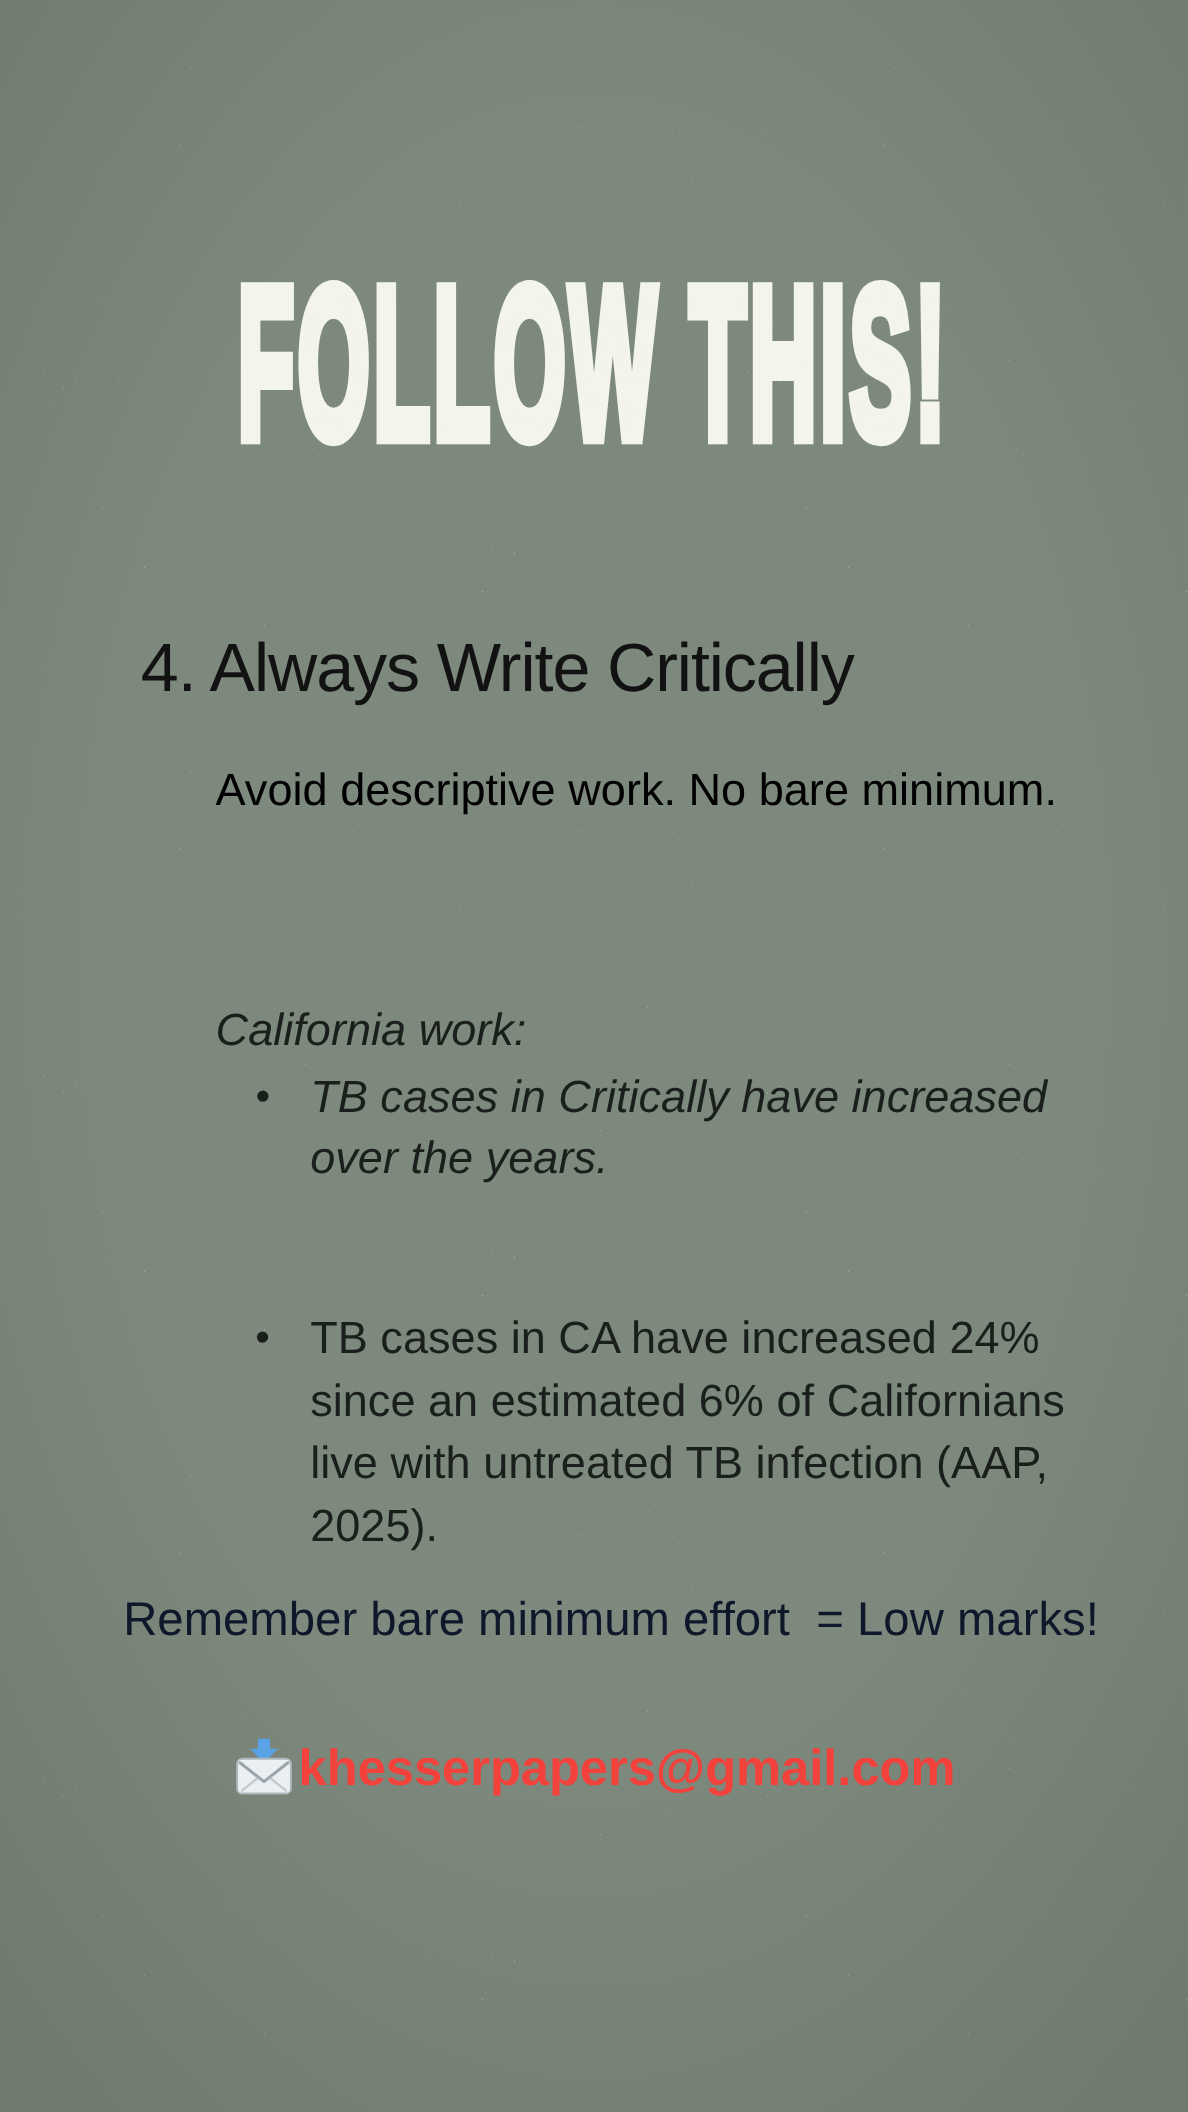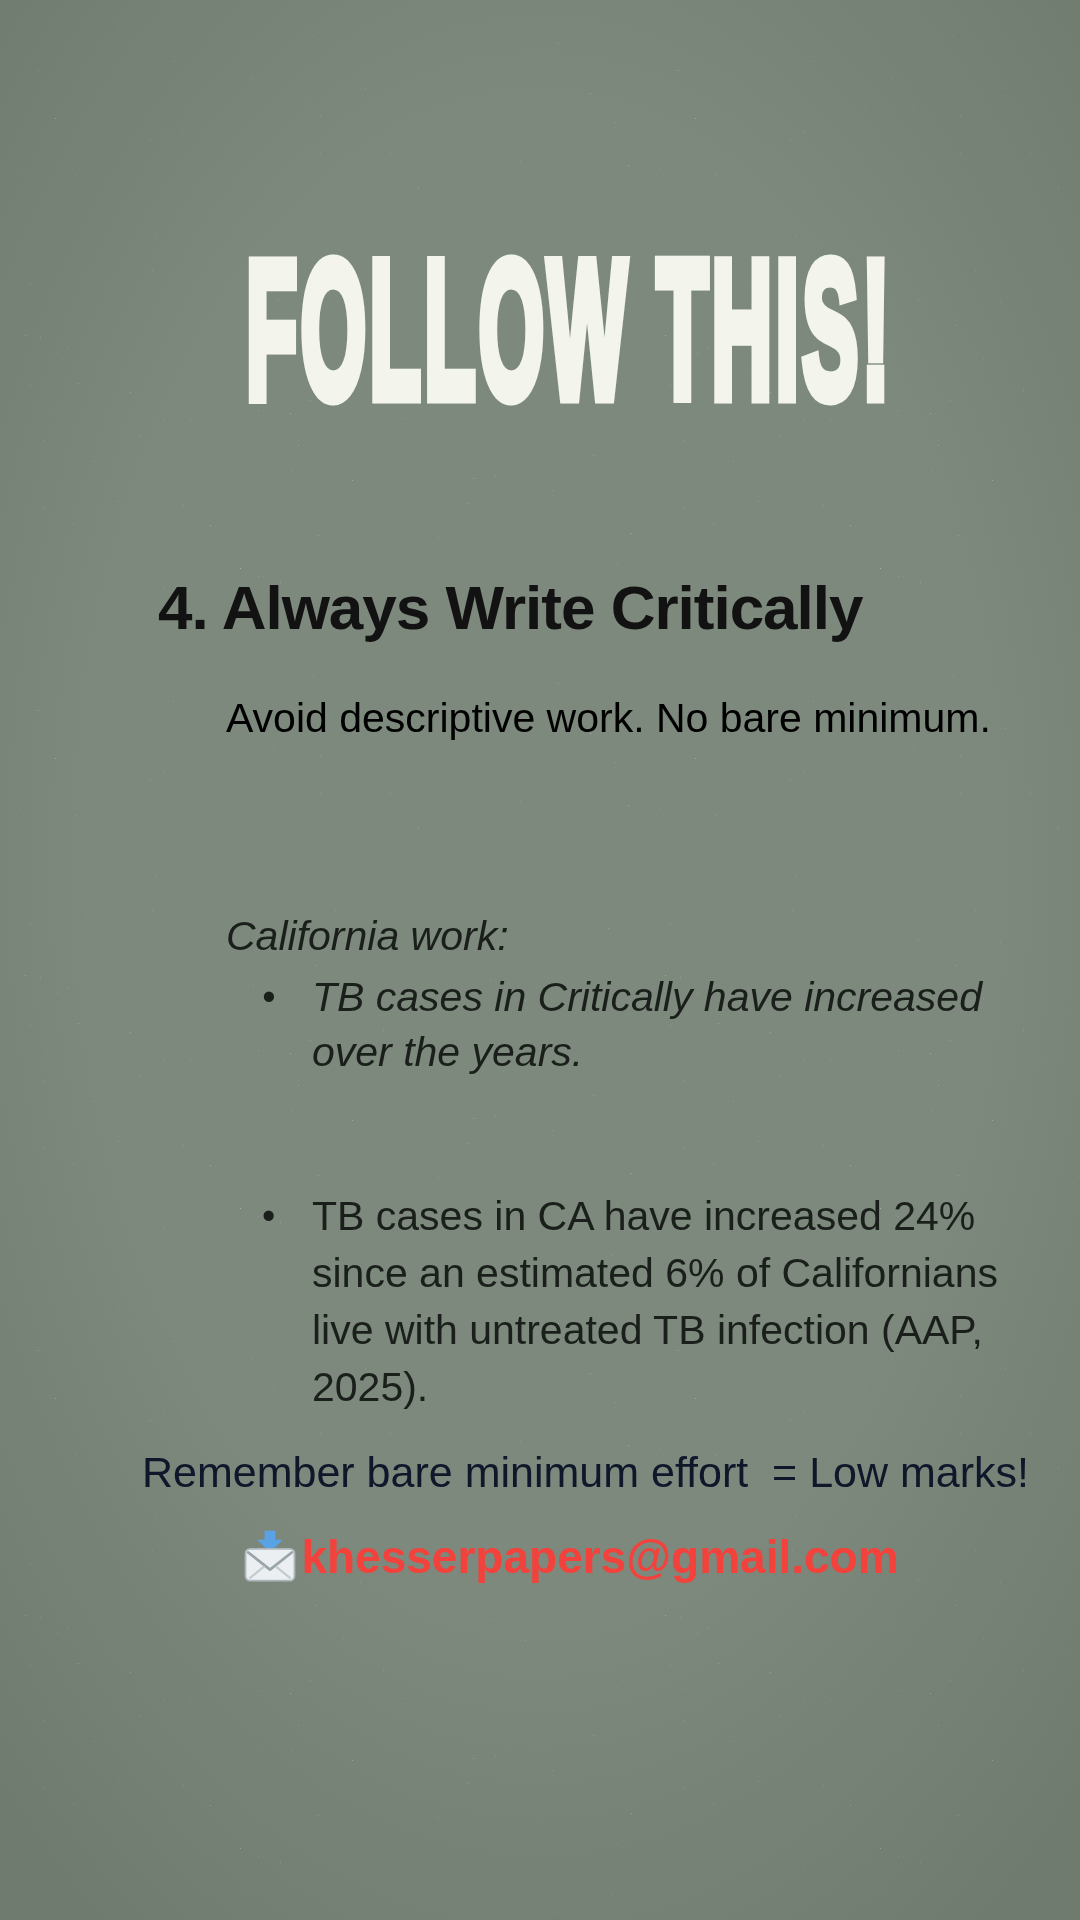--- a/index.html
+++ b/index.html
@@ -15,40 +15,40 @@
   
   .vignette {
     position:absolute; inset:0; z-index:1; pointer-events:none;
     background:radial-gradient(ellipse 75% 70% at 50% 45%, rgba(0,0,0,0) 55%, rgba(35,45,35,0.16) 100%);
   }
 
   .texture {
     position:absolute; inset:0; z-index:1; pointer-events:none;
   }
 
-  .content { position:absolute; inset:0; z-index:2;margin-left:30px; }
+  .content { position:absolute; inset:0; z-index:2; }
 
   
   .title-wrap {
     position:absolute; top:248px; left:0; width:1080px;
     display:flex; justify-content:center;
   }
   .title {
     font-weight:bold; font-size:150px; line-height:1.1;
     color:#f3f4ec;
     -webkit-text-stroke:10px #f3f4ec;
     letter-spacing:6px;
     transform:scale(0.56, 1.30);
     transform-origin:50% 50%;
     white-space:nowrap;
   }
 
   .heading {
     position:absolute; left:128px; top:572px; width:900px;
-    font-weight:bold; font-size:62px; line-height:1.15;
+    font-weight:normal; font-size:62px; line-height:1.15;
     color:#121212; letter-spacing:-1px;
   }
 
   .intro {
     position:absolute; left:196px; top:690px; width:830px;
     font-size:41px; line-height:57px; color:#000000;
   }
 
   .section-label {
     position:absolute; left:196px; width:700px;
@@ -68,21 +68,21 @@
   .bullet-descriptive { top:970px; font-style:italic; }
   .bullet-analytical  { top:1188px; line-height:57px; }
 
   .reminder {
     position:absolute; left:112px; top:1448px; width:960px;
     font-size:43px; color:#0f172a;
     white-space:pre-wrap;
   }
 
   .contact-row {
-    position:absolute; left:0; top:1528px; width:1080px;
+    position:absolute; left:0; top:1578px; width:1080px;
     display:flex; justify-content:center; align-items:center;
   }
   .mail-icon { flex:0 0 auto; width:58px; height:58px; margin-right:2px; }
   .email {
     font-size:46px; font-weight:bold; color:#f3413c;
     letter-spacing:0px;
   }
 </style>
 </head>
 <body>

